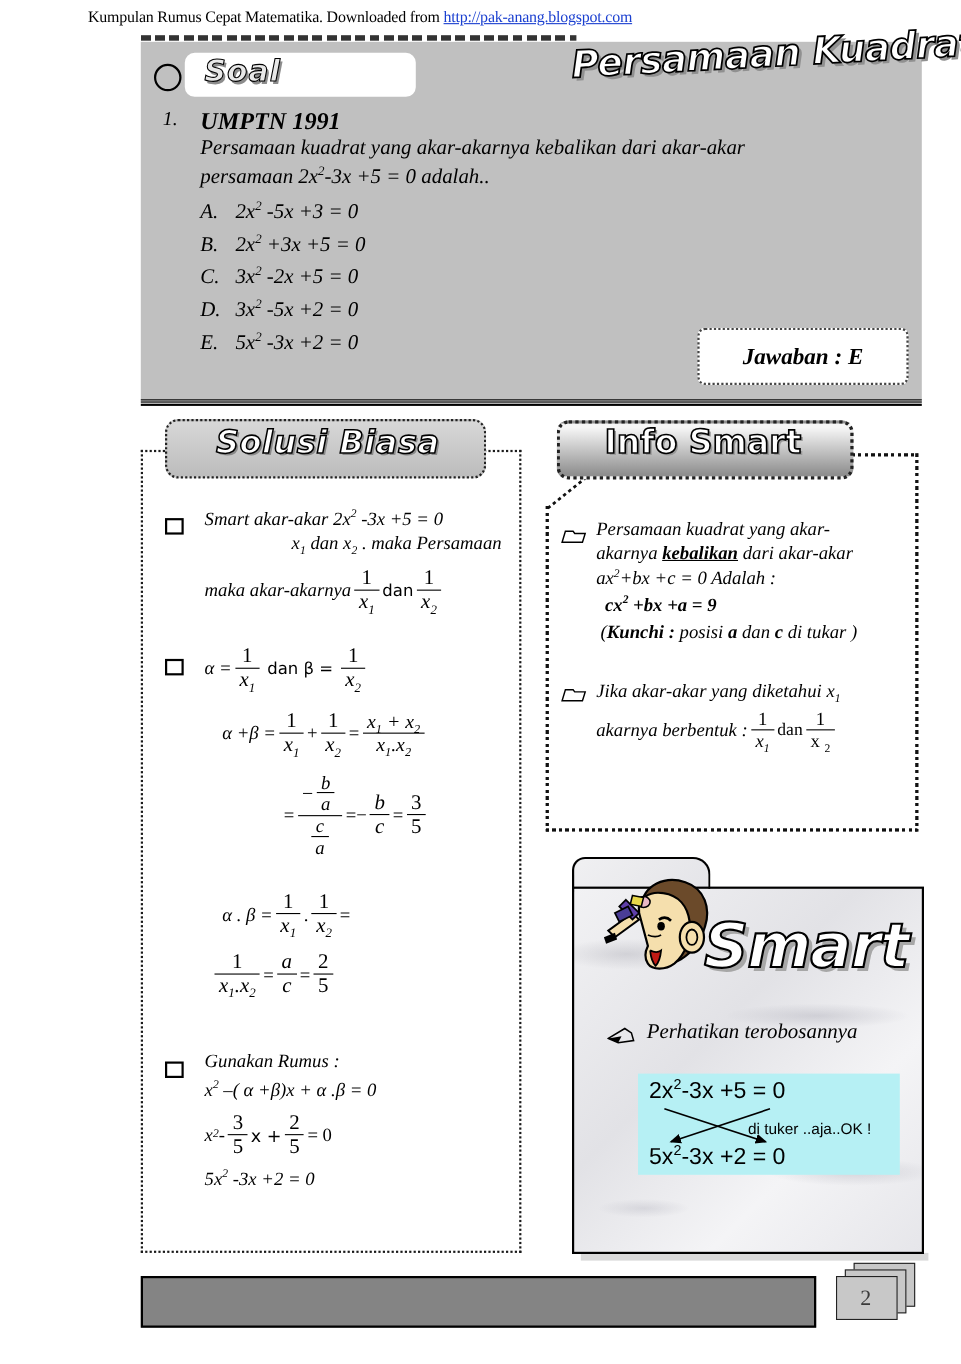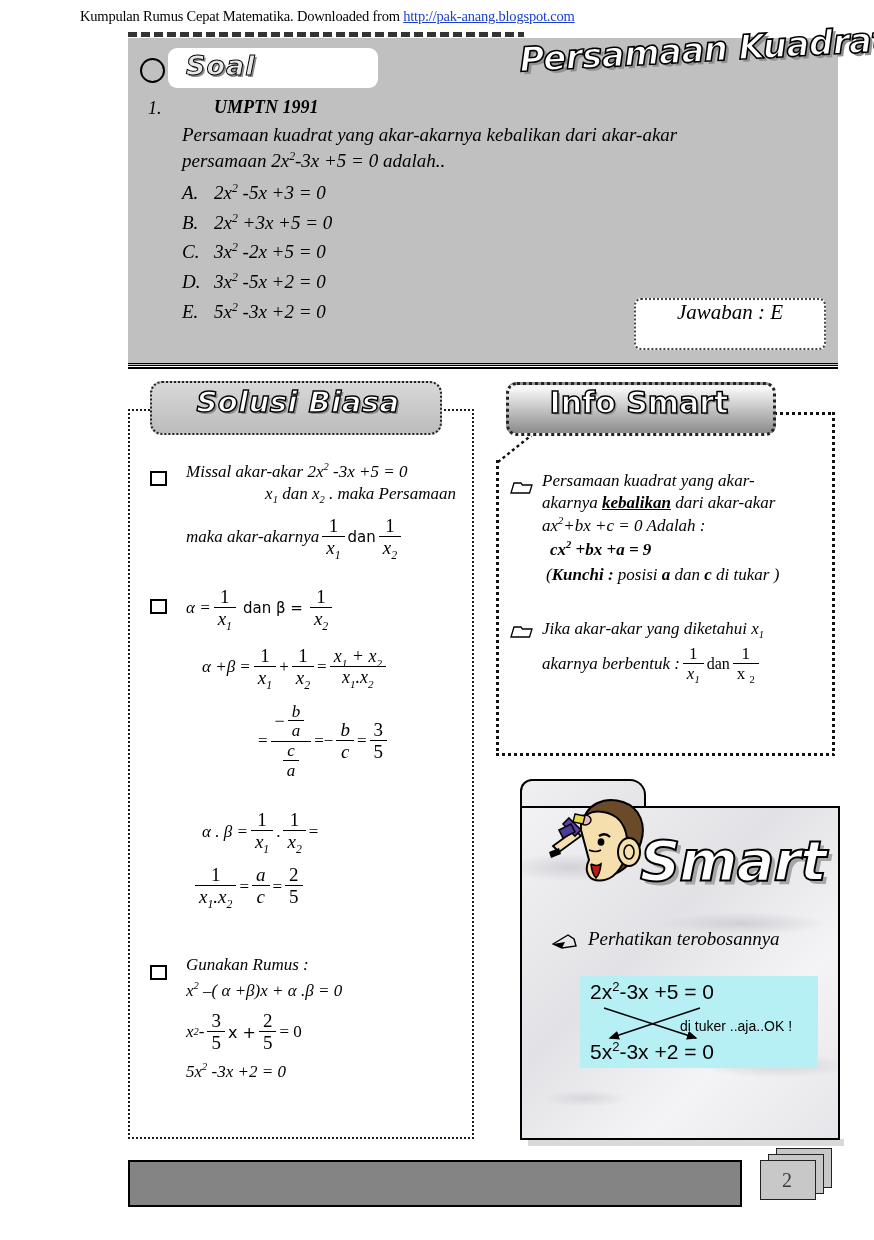--- a/index.html
+++ b/index.html
@@ -33,34 +33,34 @@
 
   
   .pk-title{position:absolute;left:520px;top:30px;width:340px;height:62px;
         font-family:"DejaVu Sans",sans-serif;font-weight:bold;font-style:italic;
         font-size:34px;letter-spacing:-0.5px;color:#fff;
         -webkit-text-stroke:1.6px #000;text-shadow:3px 3px 0 #909090;
         transform:rotate(-3.2deg);white-space:nowrap;text-align:right;}
 
   
   .qnum{position:absolute;left:148px;top:98px;font-size:18px;font-style:italic;}
-  .qtitle{position:absolute;left:182px;top:97px;font-size:18px;font-style:italic;font-weight:bold;margin-left:32px;}
+  .qtitle{position:absolute;left:182px;top:97px;font-size:22px;font-style:italic;font-weight:bold;}
   .qbody{position:absolute;left:182px;top:122px;width:645px;font-size:19px;
         font-style:italic;text-align:justify;line-height:1.38;}
   .opts{position:absolute;left:182px;top:180px;width:420px;font-size:19px;font-style:italic;}
   .opts .row{display:flex;margin-bottom:4px;line-height:1.35;}
   .opts .lab{width:32px;}
   sup{font-size:0.62em;vertical-align:super;line-height:0;}
   sub{font-size:0.62em;vertical-align:sub;line-height:0;}
 
   
   .jawab{position:absolute;left:634px;top:298px;width:188px;height:48px;
         background:#fff;border:2px dotted #444;border-radius:7px;
-        display:flex;align-items:flex-start;justify-content:center;
-        font-size:21px;font-style:italic;}
+        display:flex;align-items:center;justify-content:center;
+        font-size:21px;font-style:italic;font-weight:bold;}
 
   
   .sol-panel{position:absolute;left:128px;top:409px;width:342px;height:726px;
         border:2.5px dotted #1a1a1a;background:#fff;}
   .sol-pill{position:absolute;left:150px;top:381px;width:288px;height:50px;
         background:linear-gradient(#d8d8d8,#bcbcbc);border:2.5px dotted #222;border-radius:12px;}
   .sol-txt{position:absolute;left:163px;top:385px;width:270px;height:44px;
         text-align:center;font-family:"DejaVu Sans",sans-serif;font-weight:bold;font-style:italic;
         font-size:29px;letter-spacing:0.5px;color:#fff;
         -webkit-text-stroke:1.4px #000;text-shadow:2px 2px 0 #8a8a8a;white-space:nowrap;}
@@ -183,21 +183,21 @@
 
   <div class="sol-panel"></div>
   <div class="sol-pill"></div>
   <div class="sol-txt">Solusi Biasa</div>
 
   <div class="sol-body">
 
     <span class="bsq" style="left:22px;top:62px;"></span>
     <div class="itm" style="left:58px;top:53px;width:270px;">
       <div>
-        <span>Missal akar-akar 2x</span><sup>2</sup><span> -3x +5 = 0</span>
+        <span>Smart akar-akar 2x</span><sup>2</sup><span> -3x +5 = 0</span>
       </div>
       <div style="margin-top:2px;text-align:right;">
         <span class="mth">x</span><sub>1</sub><span> dan x</span><sub>2</sub><span> . maka Persamaan</span>
       </div>
       <div style="margin-top:12px;display:flex;align-items:center;">
         <span>maka akar-akarnya</span>
         <span class="fr" style="font-size:19px;">
           <span class="n up">1</span>
           <span class="d mth"><span>x</span><sub>1</sub></span>
         </span>

